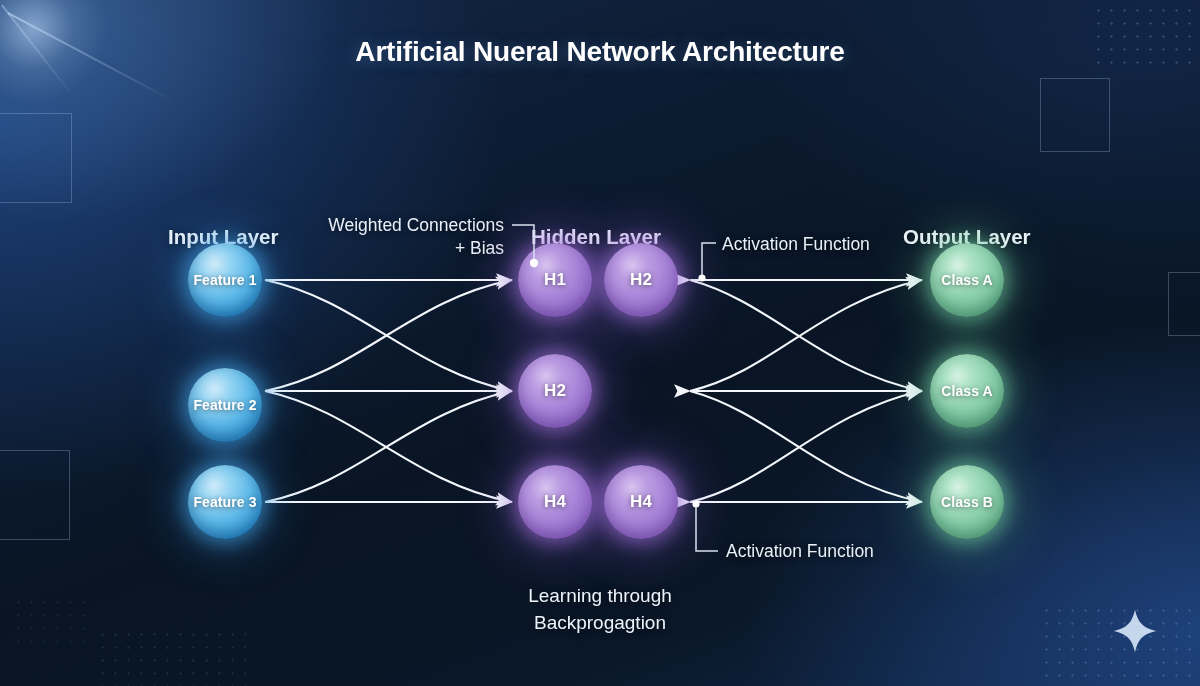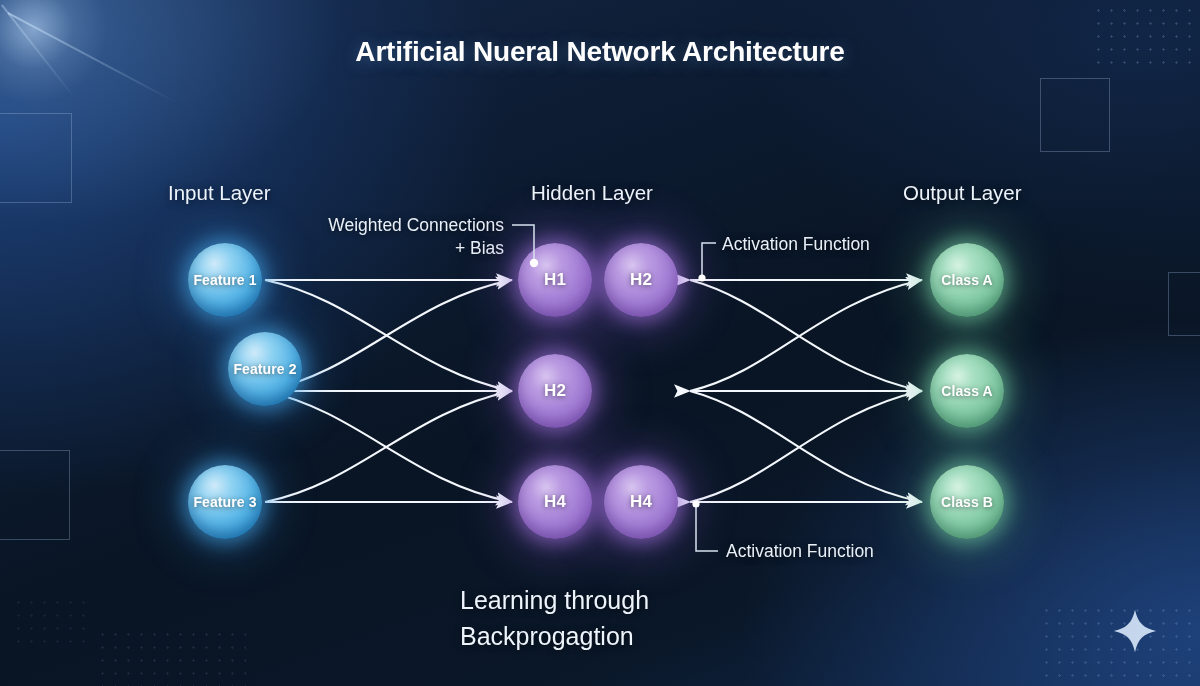--- a/index.html
+++ b/index.html
@@ -65,38 +65,40 @@
     font-size: 28px;
     font-weight: bold;
     line-height: 1.14;
     letter-spacing: -0.2px;
     text-shadow: 0 2px 16px rgba(120,175,235,0.35);
   }
   .layer-label {
     position: absolute;
     color: #eef4fb;
     font-size: 20.5px;
-    font-weight: 400;
+    font-weight: 700;
     white-space: nowrap;
     text-shadow: 0 1px 8px rgba(0,0,0,0.55);
+    margin-top: 44px;
   }
   .annot {
     position: absolute;
     color: #e9f0f8;
     font-size: 17.5px;
     line-height: 1.32;
     white-space: pre-line;
     text-shadow: 0 1px 7px rgba(0,0,0,0.6);
   }
   .annot.right-align { text-align: right; }
   #caption {
     position: absolute;
     color: #eef4fb;
-    font-size: 25px;
+    font-size: 19px;
     line-height: 1.42;
+    text-align: center;
     white-space: pre-line;
     text-shadow: 0 1px 7px rgba(0,0,0,0.55);
   }
 
   
   .node {
     position: absolute;
     width: 74px;
     height: 74px;
     border-radius: 50%;
@@ -238,21 +240,21 @@
     <path class="leader-line" d="M716,243 L702,243 L702,277"></path>
     <circle class="leader-dot" cx="702" cy="278" r="3.6"></circle>
 
     <path class="leader-line" d="M718,551 L696,551 L696,505"></path>
     <circle class="leader-dot" cx="696" cy="504" r="3.6"></circle>
   </svg>
 
   <div class="node input" style="left:188px; top:243px;">
     <span>Feature 1</span>
   </div>
-  <div class="node input" style="left:188px; top:332px;margin-left:40px;">
+  <div class="node input" style="left:188px; top:368px;">
     <span>Feature 2</span>
   </div>
   <div class="node input" style="left:188px; top:465px;">
     <span>Feature 3</span>
   </div>
 
   <div class="node hidden-node" style="left:518px; top:243px;">
     <span>H1</span>
   </div>
   <div class="node hidden-node" style="left:518px; top:354px;">

